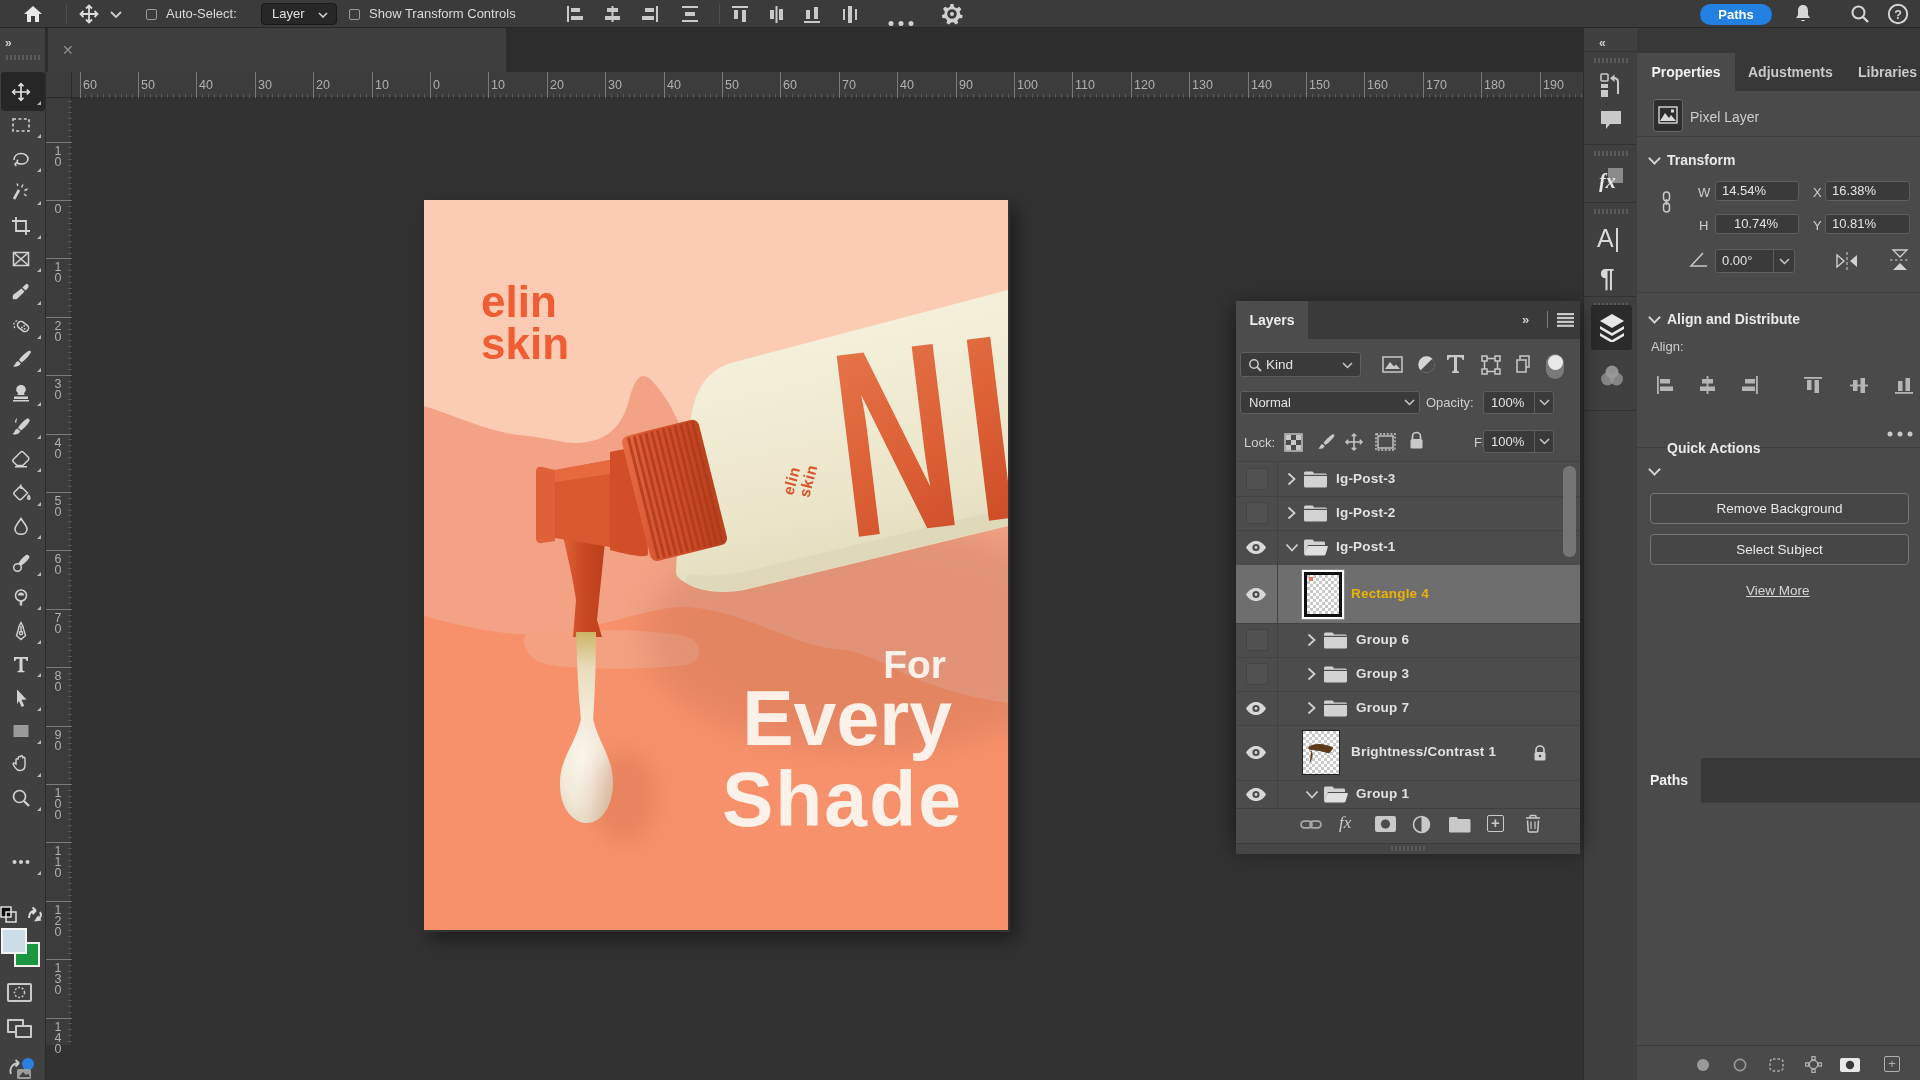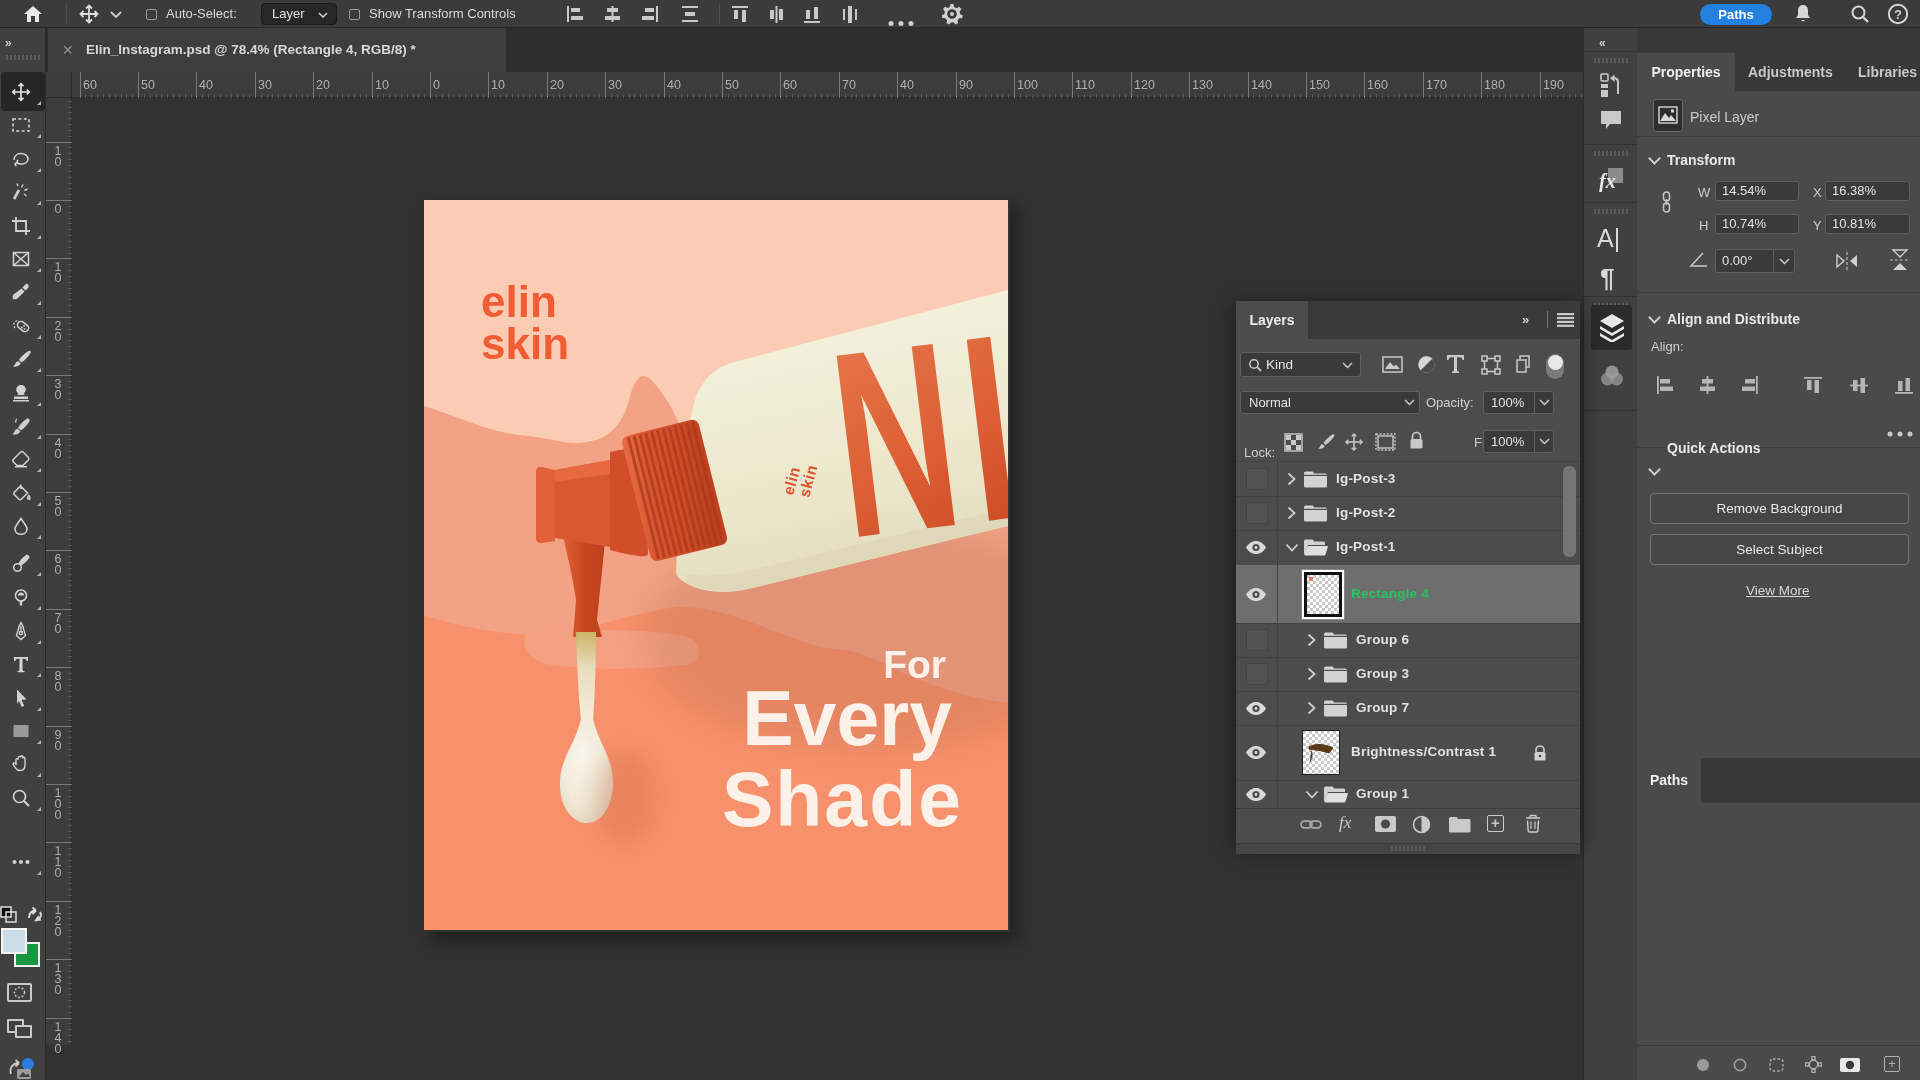--- a/index.html
+++ b/index.html
@@ -613,21 +613,20 @@
       <div class="rnum" style="left:6px;top:716px;line-height:11px;text-align:center;width:12px">1<br>0<br>0</div>
       <div class="rnum" style="left:6px;top:774px;line-height:11px;text-align:center;width:12px">1<br>1<br>0</div>
       <div class="rnum" style="left:6px;top:833px;line-height:11px;text-align:center;width:12px">1<br>2<br>0</div>
       <div class="rnum" style="left:6px;top:891px;line-height:11px;text-align:center;width:12px">1<br>3<br>0</div>
       <div class="rnum" style="left:6px;top:950px;line-height:11px;text-align:center;width:12px">1<br>4<br>0</div>
       <div class="abs" style="left:0;top:0;width:26px;height:26px;background:#3c3c3c;border-right:1px solid #2a2a2a;border-bottom:1px solid #2a2a2a"></div>
     </div>
   <div class="abs" id="tabbar">
     <div id="doctab">
         <span class="x">✕</span>
-        <span class="t">Elin_Instagram.psd @ 78.4% (Rectangle 4, RGB/8) *</span>
       </div>
   </div>
   <div class="abs" id="topbar">
       <svg class="abs" style="left:23px;top:5px" width="20" height="18" viewBox="0 0 20 18">
         <path d="M10,1 L19,9 L16,9 L16,17 L12,17 L12,11 L8,11 L8,17 L4,17 L4,9 L1,9 Z" fill="#e8e8e8"></path>
       </svg>
 <div class="sep" style="left:66px"></div>
 <svg class="abs" style="left:79px;top:4px" width="20" height="20" viewBox="0 0 20 20">
         <g stroke="#dcdcdc" stroke-width="1.8" fill="none">
           <path d="M10,2 L10,18 M2,10 L18,10"></path>
@@ -985,21 +984,21 @@
 <div class="plabel" style="left:176px;top:157px">X</div>
 <div class="pinput" style="left:188px;top:153px;width:85px;height:20px;line-height:18px;padding-left:6px">16.38%</div>
 <svg class="abs" style="left:23px;top:163px" width="13" height="22" viewBox="0 0 13 22">
         <g stroke="#c9c9c9" stroke-width="1.5" fill="none">
           <rect x="3.5" y="1" width="6" height="9" rx="3"></rect>
           <rect x="3.5" y="12" width="6" height="9" rx="3"></rect>
           <path d="M6.5,8 L6.5,14"></path>
         </g>
       </svg>
 <div class="plabel" style="left:62px;top:190px">H</div>
-<div class="pinput" style="left:78px;top:186px;width:84px;height:20px;line-height:18px;padding-left:6px">10.74%</div>
+<div class="pinput" style="left:78px;top:186px;width:84px;height:20px;line-height:18px;padding-left:18px">10.74%</div>
 <div class="plabel" style="left:176px;top:190px">Y</div>
 <div class="pinput" style="left:188px;top:186px;width:85px;height:20px;line-height:18px;padding-left:6px">10.81%</div>
 <svg class="abs" style="left:52px;top:223px" width="20" height="17" viewBox="0 0 20 17">
         <path d="M18,15 L2,15 L14,2" stroke="#c9c9c9" stroke-width="1.5" fill="none"></path>
       </svg>
 <div class="pinput" style="left:78px;top:221px;width:80px;height:24px;line-height:22px;padding-left:6px">0.00°</div>
 <div class="abs" style="left:136px;top:222px;width:1px;height:22px;background:#5f5f5f"></div>
 <svg class="abs" style="left:142px;top:230px" width="11" height="7" viewBox="0 0 11 7">
         <path d="M1,1 L5.5,5.5 L10,1" stroke="#c9c9c9" stroke-width="1.5" fill="none"></path>
       </svg>
@@ -1168,21 +1167,21 @@
 <svg class="abs" style="left:168px;top:98px" width="11" height="7" viewBox="0 0 11 7">
         <path d="M1,1 L5.5,5.5 L10,1" stroke="#c9c9c9" stroke-width="1.5" fill="none"></path>
       </svg>
 <div class="plabel" style="left:190px;top:94px">Opacity:</div>
 <div class="pinput" style="left:247px;top:90px;width:71px;height:23px;line-height:21px;padding-left:7px">100%</div>
 <div class="abs" style="left:298px;top:91px;width:1px;height:21px;background:#5f5f5f"></div>
 <svg class="abs" style="left:303px;top:98px" width="11" height="7" viewBox="0 0 11 7">
         <path d="M1,1 L5.5,5.5 L10,1" stroke="#c9c9c9" stroke-width="1.5" fill="none"></path>
       </svg>
 <div class="abs" style="left:0;top:119px;width:344px;height:42px;background:#4c4c4c;border-bottom:1px solid #424242"></div>
-<div class="plabel" style="left:8px;top:144px">Lock:</div>
+<div class="plabel" style="left:8px;top:134px">Lock:</div>
 <svg class="abs" style="left:48px;top:132px" width="19" height="19" viewBox="0 0 19 19">
         <rect x="1" y="1" width="17" height="17" fill="none" stroke="#c9c9c9" stroke-width="1.4"></rect>
         <g fill="#c9c9c9">
           <rect x="2" y="2" width="5" height="5"></rect>
           <rect x="12" y="2" width="5" height="5"></rect>
           <rect x="7" y="7" width="5" height="5"></rect>
           <rect x="2" y="12" width="5" height="5"></rect>
           <rect x="12" y="12" width="5" height="5"></rect>
         </g>
       </svg>
@@ -1248,21 +1247,21 @@
         <path d="M5.5,8 L24,8 Q25.2,8 24.8,9.2 L22.5,16.5 Q22.2,17.5 21,17.5 L2.2,17.5 Q1.2,17.5 1.5,16.5 L4.3,9 Q4.6,8 5.5,8 Z" fill="#e0e0e0"></path>
       </svg>
 <div class="ltxt" style="left:100px;top:238px;color:#e2e2e2">Ig-Post-1</div>
 <div class="abs" style="left:0;top:264px;width:344px;height:58px;background:#6e6e6e"></div>
 <div class="abs" style="left:0;top:322px;width:344px;height:1px;background:#424242"></div>
 <svg class="abs" style="left:9px;top:286px" width="22" height="15" viewBox="0 0 22 15">
         <path d="M1,7.5 C4,2.5 8,1 11,1 C14,1 18,2.5 21,7.5 C18,12.5 14,14 11,14 C8,14 4,12.5 1,7.5 Z" fill="#d8d8d8"></path>
         <circle cx="11" cy="7.5" r="3.6" fill="#4c4c4c"></circle>
         <circle cx="11" cy="7.5" r="1.4" fill="#d8d8d8"></circle>
       </svg>
-<div class="ltxt" style="left:115px;top:285px;color:#22c55e">Rectangle 4</div>
+<div class="ltxt" style="left:115px;top:285px;color:#eab308">Rectangle 4</div>
 <div class="abs" style="left:0;top:356px;width:344px;height:1px;background:#424242"></div>
 <div class="abs" style="left:10px;top:328px;width:22px;height:22px;background:#515151;border:1px solid #444;border-radius:2px"></div>
 <svg class="abs" style="left:71px;top:332px" width="9" height="14" viewBox="0 0 9 14">
         <path d="M1.5,1.5 L7.5,7 L1.5,12.5" stroke="#cfcfcf" stroke-width="1.8" fill="none"></path>
       </svg>
 <svg class="abs" style="left:87px;top:330px" width="25" height="19" viewBox="0 0 25 19">
         <path d="M1,3 Q1,1.5 2.5,1.5 L9,1.5 Q10,1.5 10.5,2.5 L11,3.5 L22.5,3.5 Q24,3.5 24,5 L24,16 Q24,17.5 22.5,17.5 L2.5,17.5 Q1,17.5 1,16 Z" fill="#d2d2d2"></path>
         <rect x="1" y="4.8" width="23" height="1.2" fill="#4c4c4c"></rect>
       </svg>
 <div class="ltxt" style="left:120px;top:331px;color:#e2e2e2">Group 6</div>

